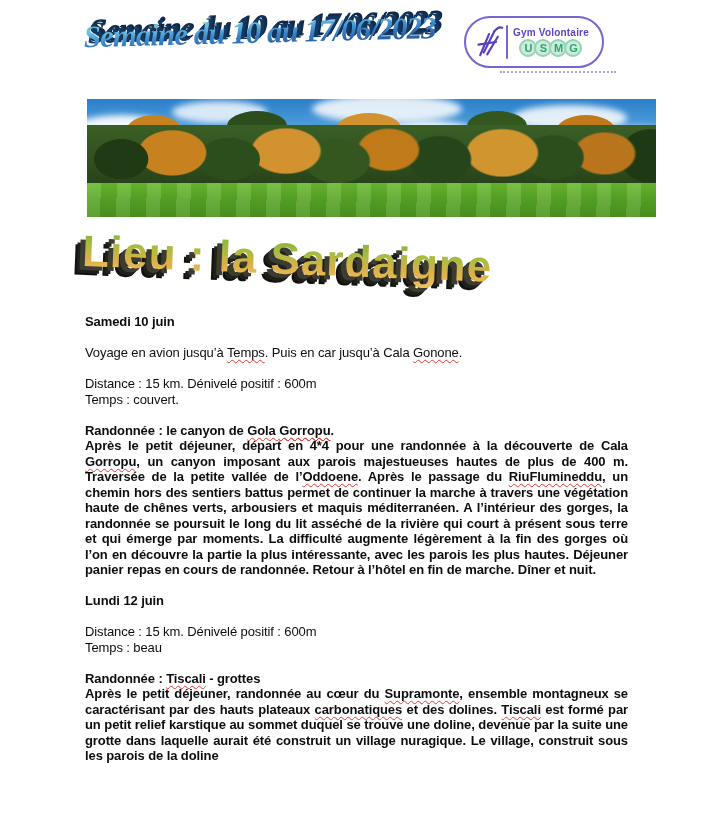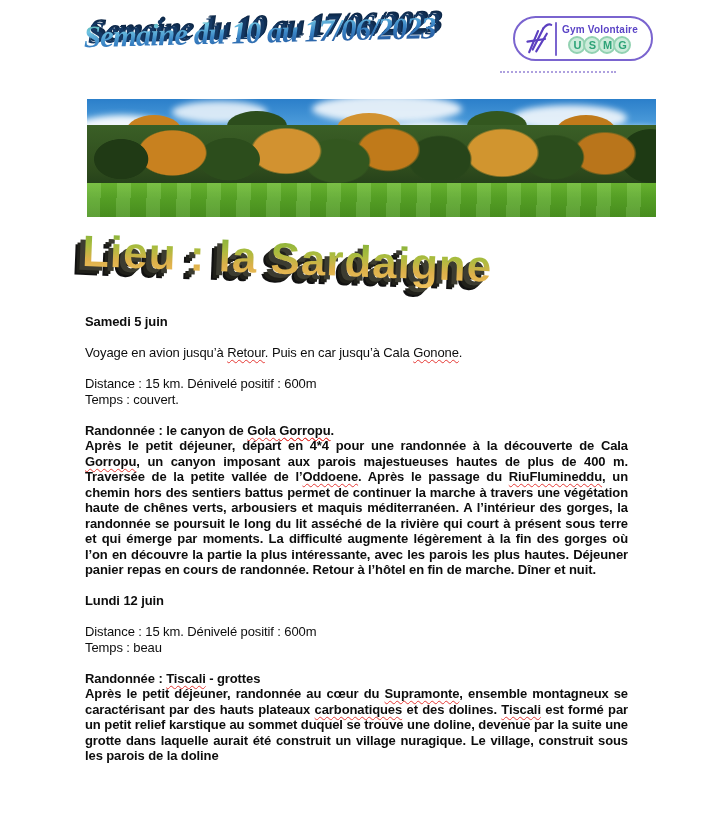--- a/index.html
+++ b/index.html
@@ -21,21 +21,21 @@
     color:#143863;text-shadow:2px -2px 0 #102e52,3px -3px 0 #0d2747;
   }
   .wordart-title .face{
     position:relative;
     background:linear-gradient(178deg,#49b07e 0%,#6fc3e2 28%,#3a85c6 55%,#2a63a8 78%,#1c4a86 100%);
     -webkit-background-clip:text;background-clip:text;color:transparent;
   }
 
   
   .logo{
-    position:absolute;left:513px;top:16px;width:140px;height:45px;
+    position:absolute;left:464px;top:16px;width:140px;height:52px;
     border:2.5px solid #7a64cf;border-radius:26px;background:#fff;
     display:flex;align-items:center;box-sizing:border-box;padding:2px 6px 2px 8px;
   }
   .logo-athlete{flex:0 0 30px;height:40px;}
   .logo-divider{width:2px;height:34px;background:#7a64cf;margin:0 5px 0 2px;border-radius:1px;}
   .logo-right{display:flex;flex-direction:column;align-items:center;}
   .logo-name{font-size:10px;font-weight:bold;color:#5b44c6;white-space:nowrap;letter-spacing:.2px;}
   .logo-letters{display:flex;margin-top:1px;}
   .logo-letter{
     width:18px;height:18px;border-radius:50%;
@@ -168,22 +168,22 @@
   </div>
 
   <div class="wordart-location">
     <span class="depth" aria-hidden="true">Lieu : la Sardaigne</span>
     <span class="face">Lieu : la Sardaigne</span>
   </div>
 
   <div class="content">
 
     <section>
-      <p class="day-heading">Samedi 5 juin</p>
-      <p class="spell">Voyage en avion jusqu’à <span class="sq">Retour</span>. Puis en car jusqu’à Cala <span class="sq">Gonone</span>.</p>
+      <p class="day-heading">Samedi 10 juin</p>
+      <p class="spell">Voyage en avion jusqu’à <span class="sq">Temps</span>. Puis en car jusqu’à Cala <span class="sq">Gonone</span>.</p>
     </section>
 
     <section>
       <p class="pre">Distance : 15 km. Dénivelé positif : 600m
 Temps : couvert.</p>
       <p class="pre just spell">Randonnée : le canyon de <span class="sq">Gola <span class="sq">Gorropu</span></span>.
 Après le petit déjeuner, départ en 4*4 pour une randonnée à la découverte de Cala <span class="sq">Gorropu</span>, un canyon imposant aux parois majestueuses hautes de plus de 400 m. Traversée de la petite vallée de l’<span class="sq">Oddoene</span>. Après le passage du <span class="sq">RiuFlumineddu</span>, un chemin hors des sentiers battus permet de continuer la marche à travers une végétation haute de chênes verts, arbousiers et maquis méditerranéen. A l’intérieur des gorges, la randonnée se poursuit le long du lit asséché de la rivière qui court à présent sous terre et qui émerge par moments. La difficulté augmente légèrement à la fin des gorges où l’on en découvre la partie la plus intéressante, avec les parois les plus hautes. Déjeuner panier repas en cours de randonnée. Retour à l’hôtel en fin de marche. Dîner et nuit.</p>
     </section>
 
     <section>

